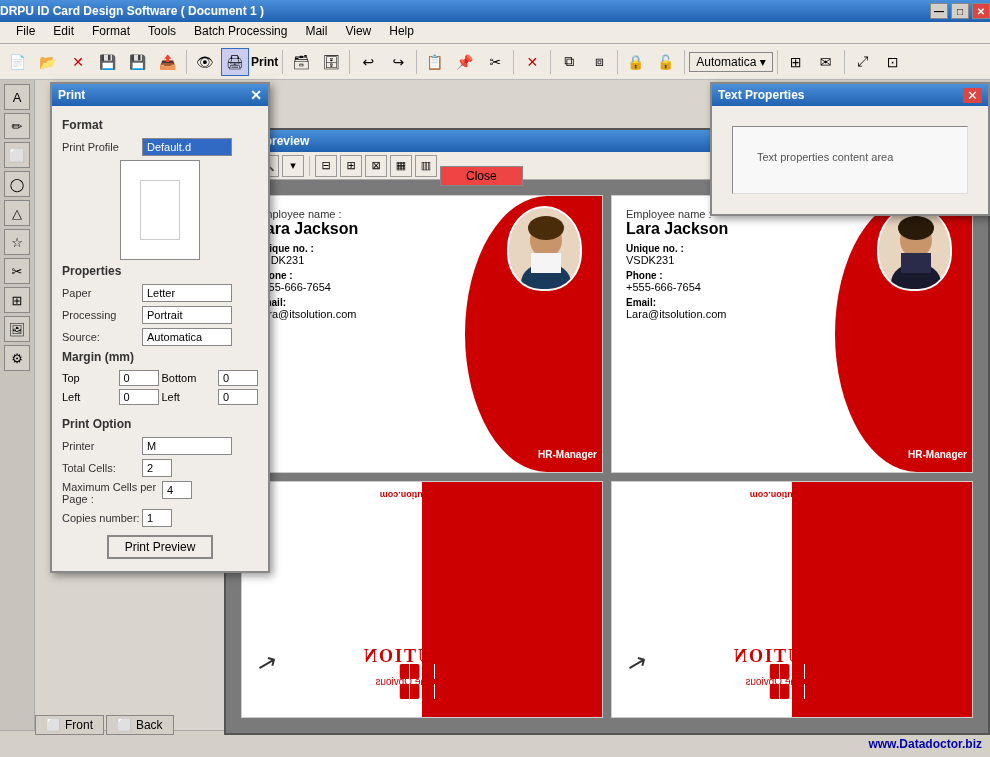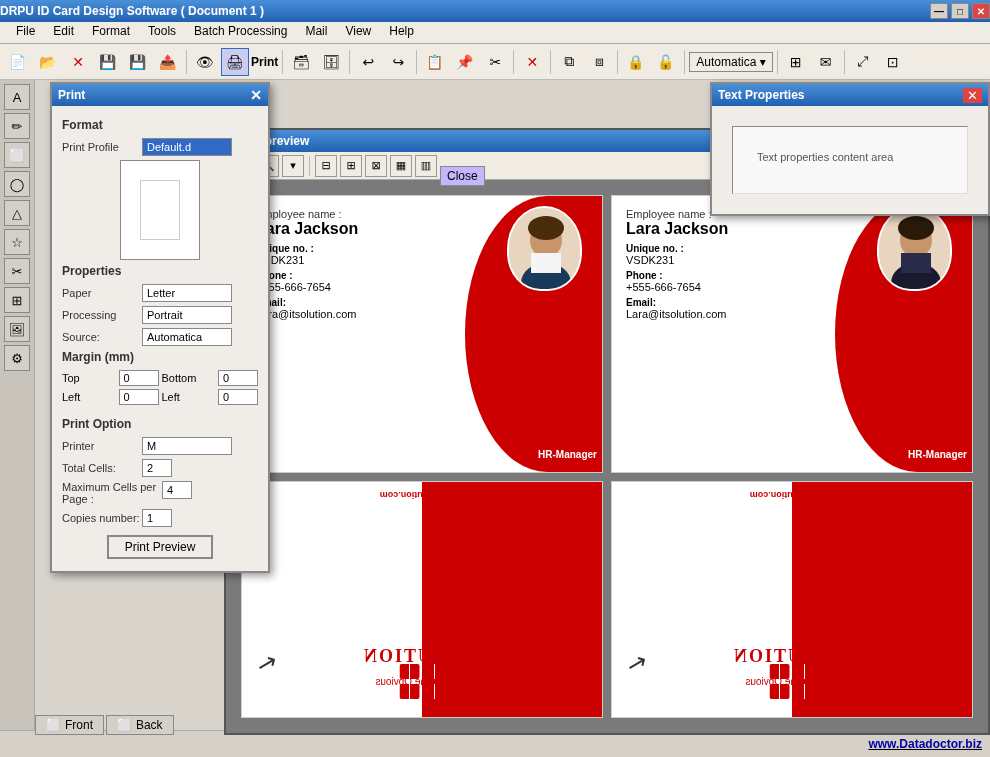--- a/index.html
+++ b/index.html
@@ -222,21 +222,20 @@
       left: 0;
       right: 0;
       height: 27px;
       background: #d4d0c8;
       border-top: 1px solid #aaa;
       display: flex;
       align-items: center;
       justify-content: flex-end;
       padding: 0 8px;
       font-size: 12px;
-      text-decoration: underline;
     }
     .status-link { color: #00a; font-weight: bold; }
 
     
     .print-preview-window {
       position: absolute;
       left: 224px;
       top: 128px;
       right: 0;
       bottom: 22px;
@@ -275,22 +274,22 @@
     }
     .preview-toolbar-btn {
       width: 22px; height: 22px;
       background: #f0ece4;
       border: 1px solid #999;
       cursor: pointer;
       display: flex; align-items: center; justify-content: center;
       font-size: 11px;
     }
     .preview-close-btn {
-      padding: 2px 6px;
-      background: #c4b5fd;
+      padding: 2px 25px;
+      background: #ef4444;
       border: 1px solid #888;
       cursor: pointer;
       font-size: 12px;
       margin-top: 20px;
     }
     .page-input {
       width: 30px; height: 18px;
       border: 1px solid #888;
       font-size: 11px;
       text-align: center;

